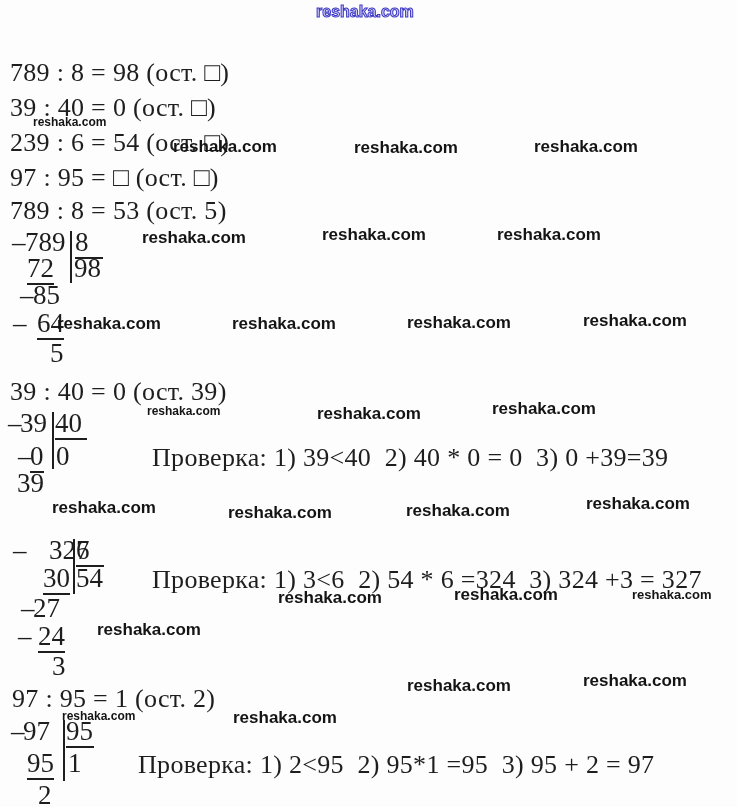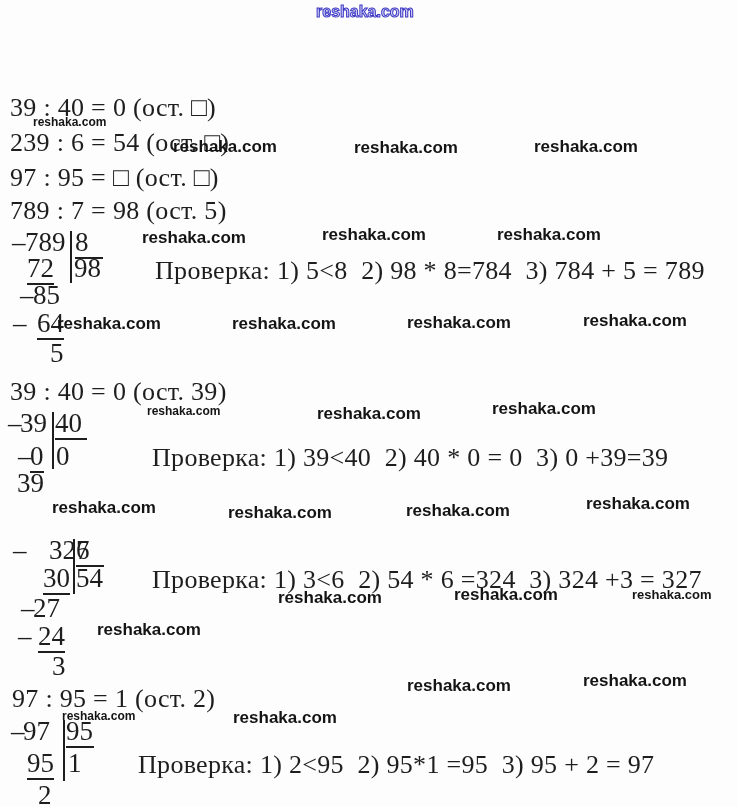--- a/index.html
+++ b/index.html
@@ -43,25 +43,25 @@
   }
   .wm-blue {
     color: #cfcdf0;
     -webkit-text-stroke: 1px #3c38c5;
   }
 </style>
 </head>
 <body>
 
 <div id="sheet">
+<div class="line" style="left: 10px; top: 58px;">789 : 8 = 98 (ост. □)</div>
     <div class="line" style="left: 10px; top: 93px;">39 : 40 = 0 (ост. □)</div>
     <div class="line" style="left: 10px; top: 128px;">239 : 6 = 54 (ост. □)</div>
     <div class="line" style="left: 10px; top: 163px;">97 : 95 = □ (ост. □)</div>
-    <div class="line" style="left: 10px; top: 196px;">789 : 7 = 98 (ост. 5)</div>
-    <div class="line" style="left: 155px; top: 256px;">Проверка: 1) 5&lt;8  2) 98 * 8=784  3) 784 + 5 = 789</div>
+    <div class="line" style="left: 10px; top: 196px;">789 : 8 = 53 (ост. 5)</div>
     <div class="vbar" style="left: 70px; top: 231px; height: 52px;"></div>
     <div class="num divisor" style="left: 75px; top: 229px; width: 28px;">8</div>
     <div class="num" style="left: 74px; top: 255px;">98</div>
     <div class="num minus" style="left: 12px; top: 229px;">–</div>
     <div class="num" style="left: 25px; top: 229px;">789</div>
     <div class="num ul" style="left: 27px; top: 255px;">72</div>
     <div class="num minus" style="left: 20px; top: 282px;">–</div>
     <div class="num" style="left: 33px; top: 282px;">85</div>
     <div class="num minus" style="left: 13px; top: 310px;">–</div>
     <div class="num ul" style="left: 37px; top: 310px;">64</div>

